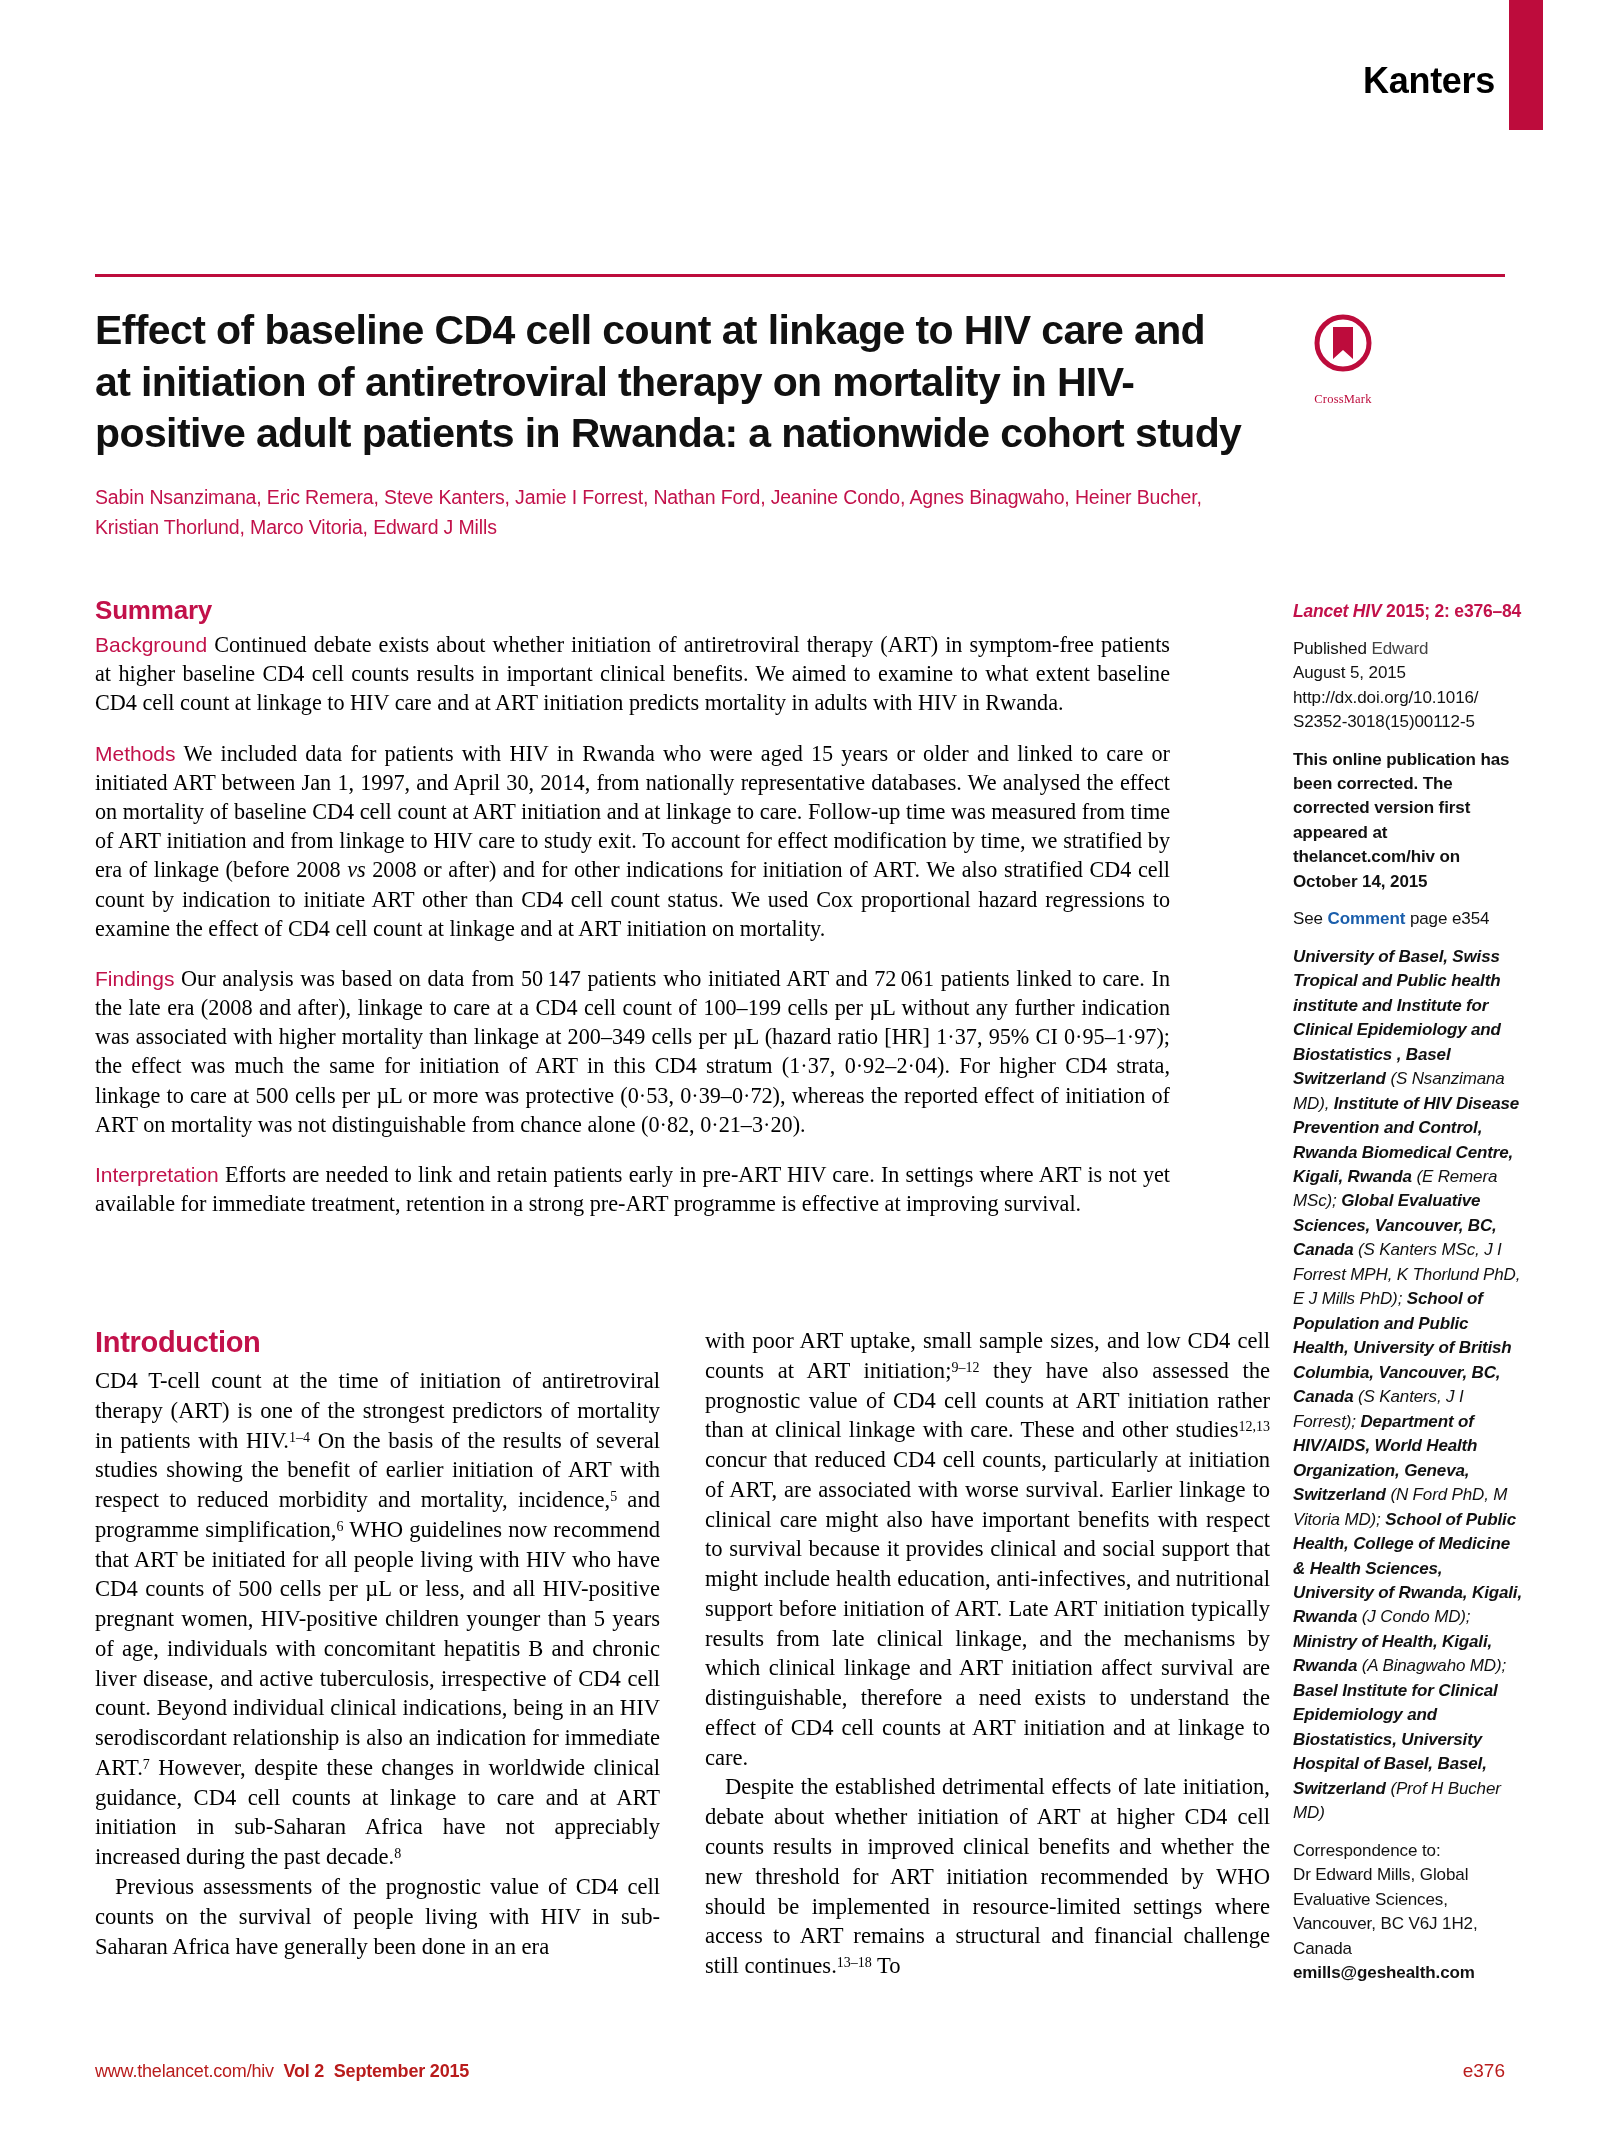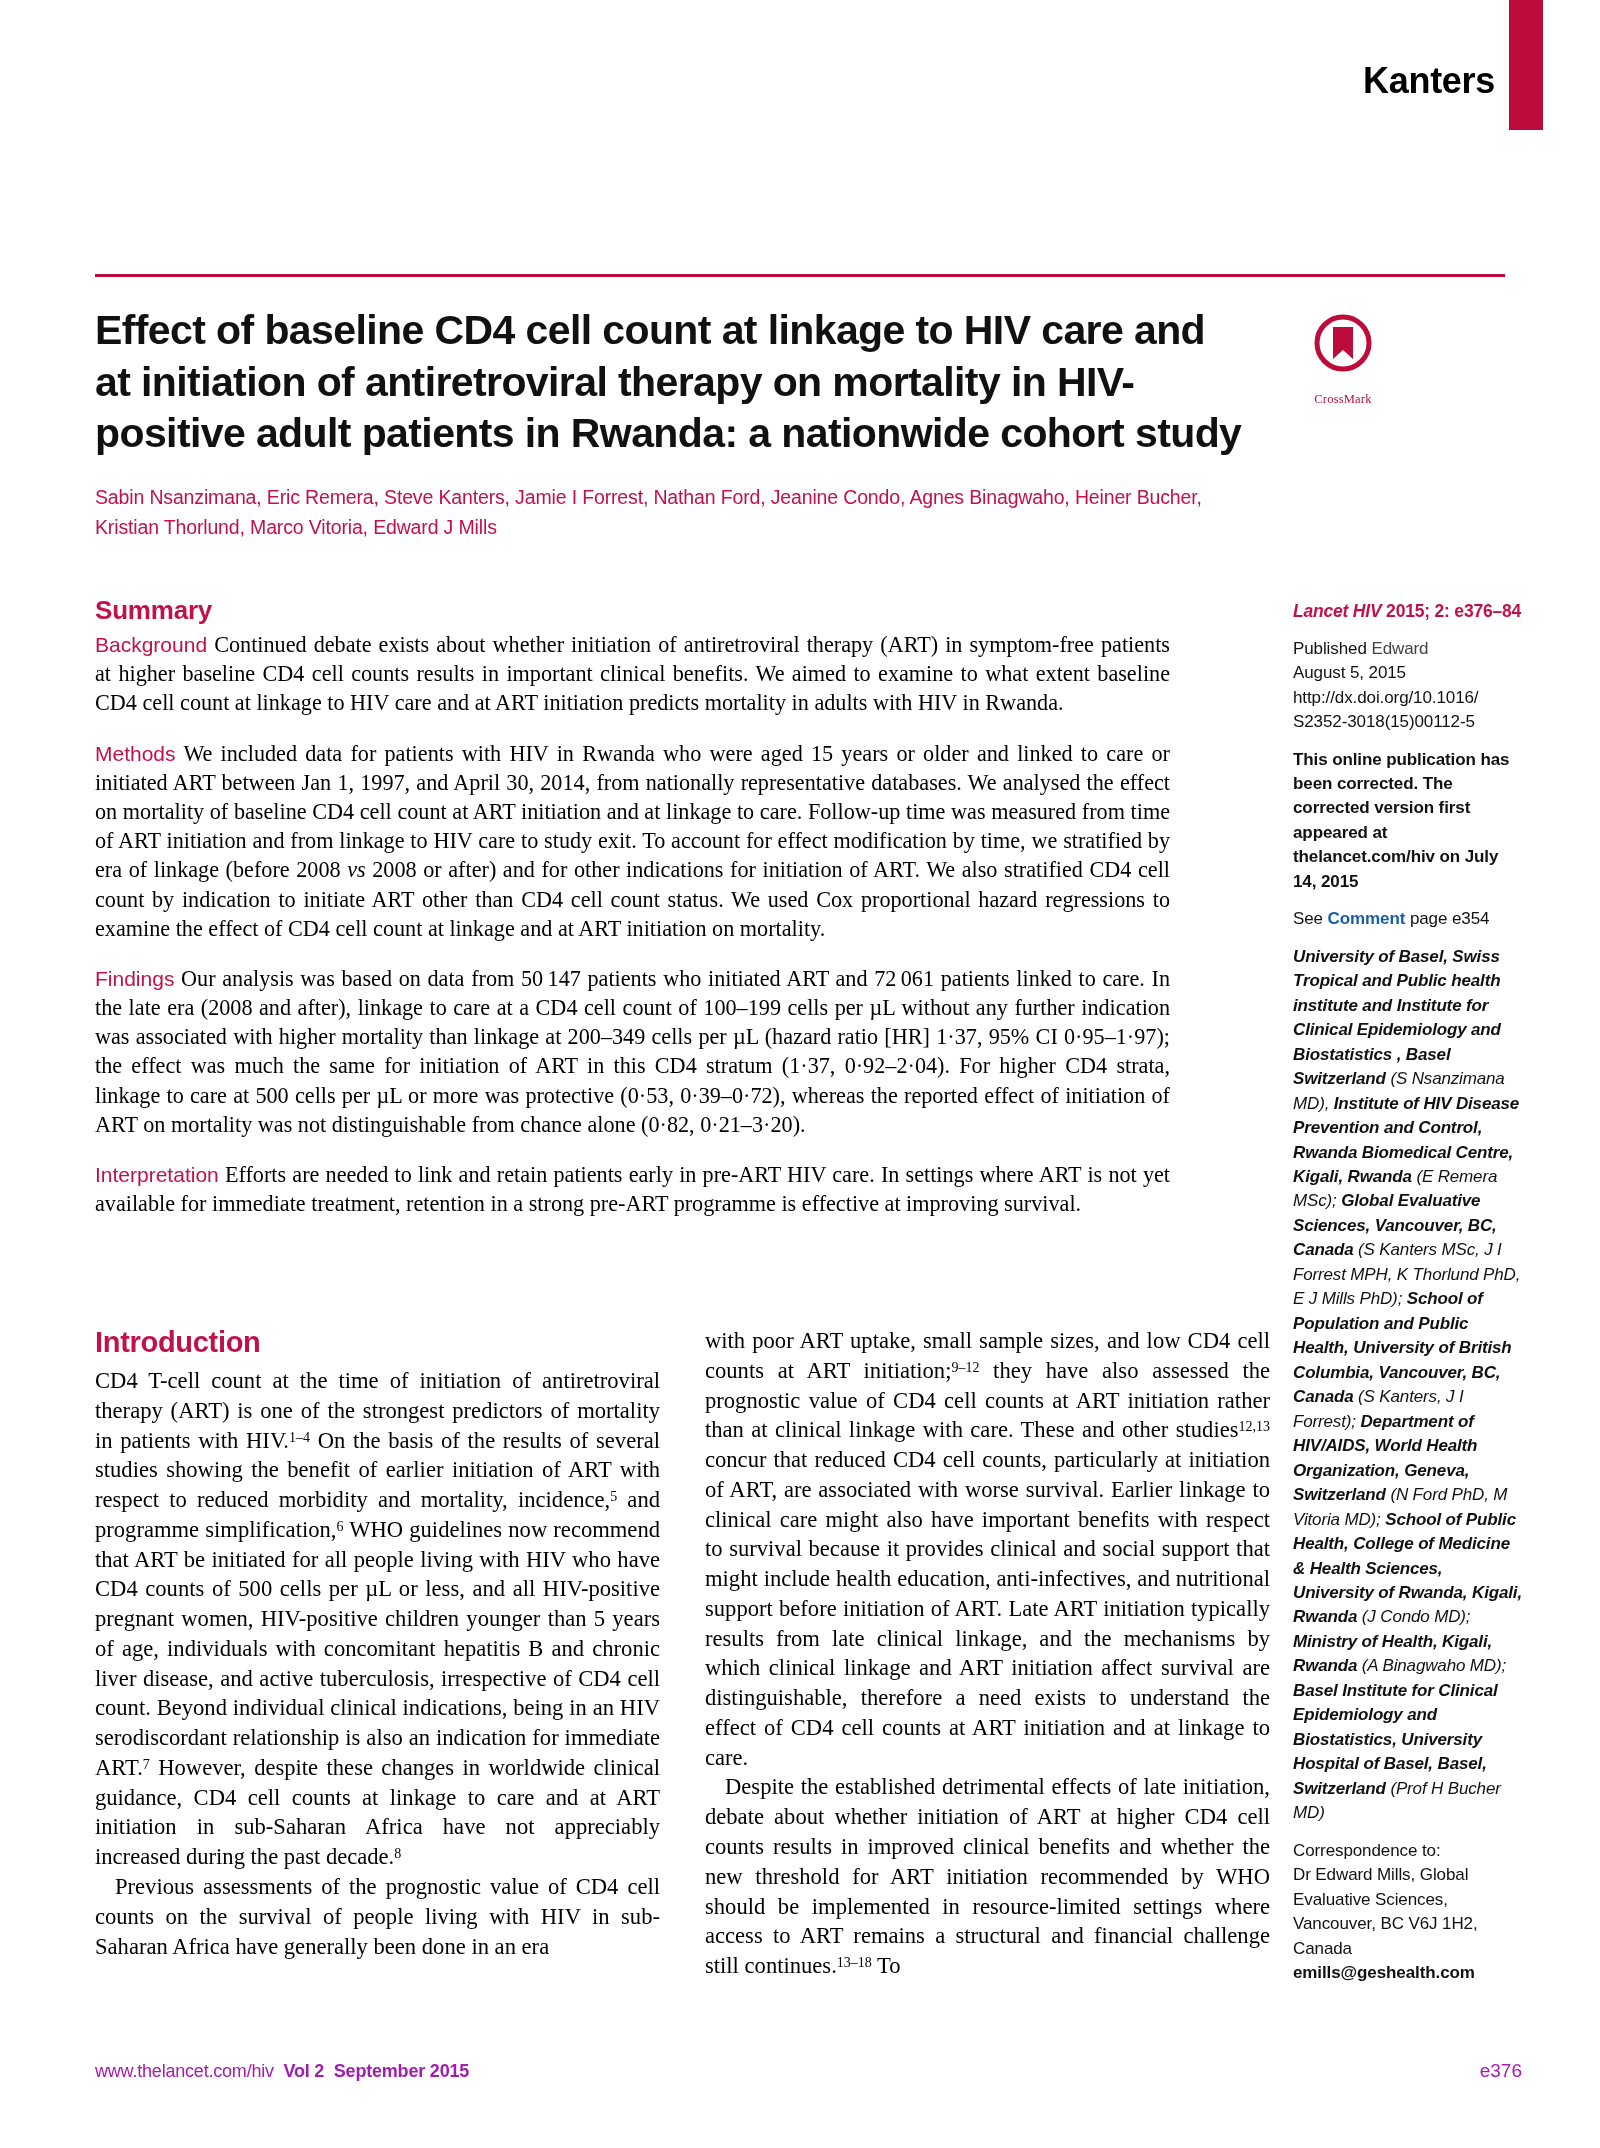--- a/index.html
+++ b/index.html
@@ -202,25 +202,25 @@
     font-size: 0.62em;
     vertical-align: 0.45em;
     line-height: 0;
   }
   .spacer-top { margin-top: 0; }
 
   
   .footer {
     position: absolute;
     left: 95px;
-    right: 78px;
+    right: 95px;
     bottom: 66px;
     font-family: "Liberation Sans", sans-serif;
     font-size: 18px;
-    color: #a21caf;
+    color: #b91c1c;
     display: flex;
     justify-content: space-between;
     align-items: baseline;
   }
   .footer-left { letter-spacing: -0.2px; }
   .footer-left b { font-weight: bold; }
   .footer-right { font-weight: normal; font-size: 19px; }
 </style>
 </head>
 <body>
@@ -280,21 +280,21 @@
       <i>Lancet HIV</i><span> 2015; 2: e376–84</span>
     </div>
 
     <div class="sb-block">
       <span>Published </span><span class="sb-grey">Edward</span><br>
       <span>August 5, 2015</span><br>
       <span>http://dx.doi.org/10.1016/</span><br>
       <span>S2352-3018(15)00112-5</span>
     </div>
 
-    <div class="sb-block bold">This online publication has been corrected. The corrected version first appeared at thelancet.com/hiv on July 14, 2015</div>
+    <div class="sb-block bold">This online publication has been corrected. The corrected version first appeared at thelancet.com/hiv on October 14, 2015</div>
 
     <div class="sb-block">
       <span>See </span><span class="sb-link">Comment</span><span> page e354</span>
     </div>
 
     <div class="sb-affil">
       <b>University of Basel, Swiss Tropical and Public health institute and Institute  for Clinical Epidemiology and Biostatistics , Basel Switzerland</b><span> (S Nsanzimana MD), </span><b>Institute of HIV Disease Prevention and Control, Rwanda Biomedical Centre, Kigali, Rwanda</b><span> (E Remera MSc); </span><b>Global Evaluative Sciences, Vancouver, BC, Canada</b><span> (S Kanters MSc, J I Forrest MPH, K Thorlund PhD, E J Mills PhD); </span><b>School of Population and Public Health, University of British Columbia, Vancouver, BC, Canada</b><span> (S Kanters, J I Forrest); </span><b>Department of HIV/AIDS, World Health Organization, Geneva, Switzerland</b><span> (N Ford PhD, M Vitoria MD); </span><b>School of Public Health, College of Medicine &amp; Health Sciences, University of Rwanda, Kigali, Rwanda</b><span> (J Condo MD); </span><b>Ministry of Health, Kigali, Rwanda</b><span> (A Binagwaho MD); </span><b>Basel Institute for Clinical Epidemiology and Biostatistics, University Hospital of Basel, Basel, Switzerland</b><span> (Prof H Bucher MD)</span>
     </div>
 
     <div class="sb-block">

